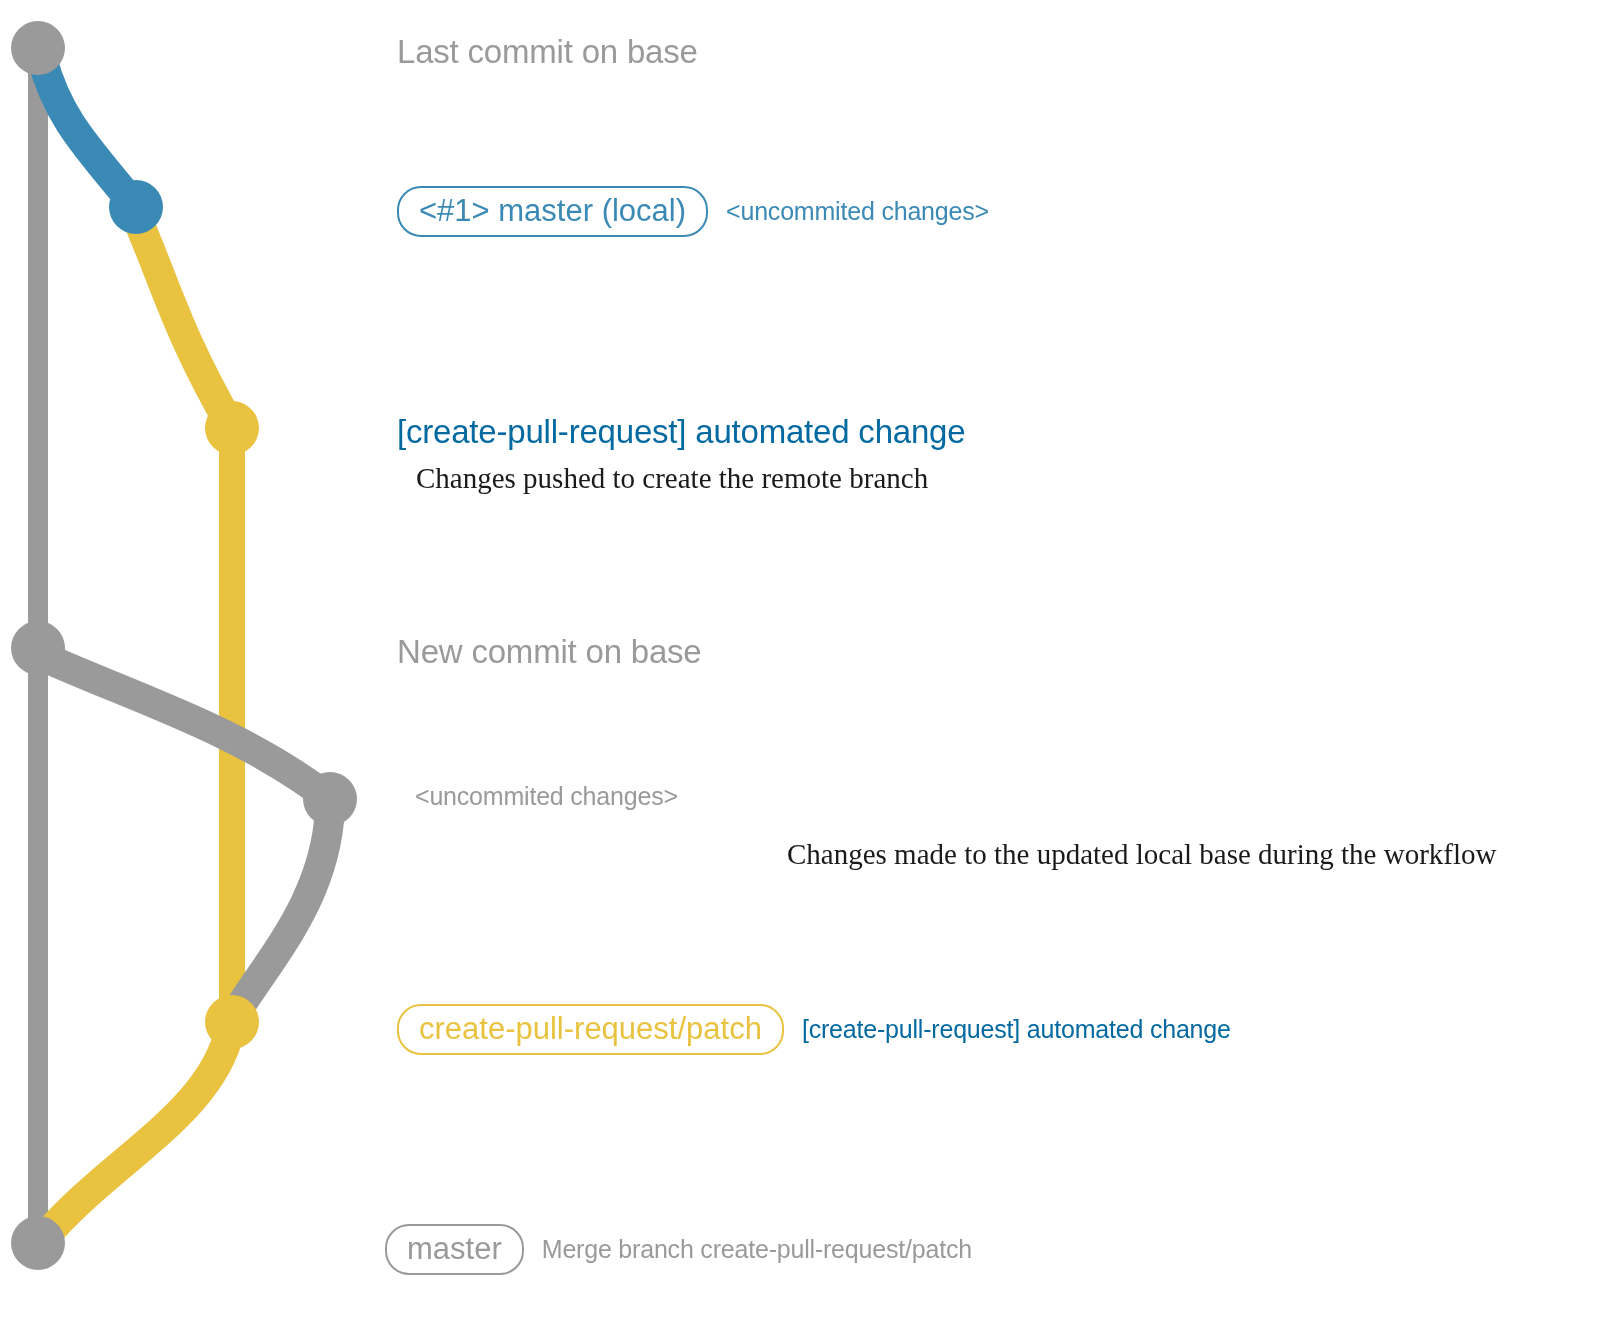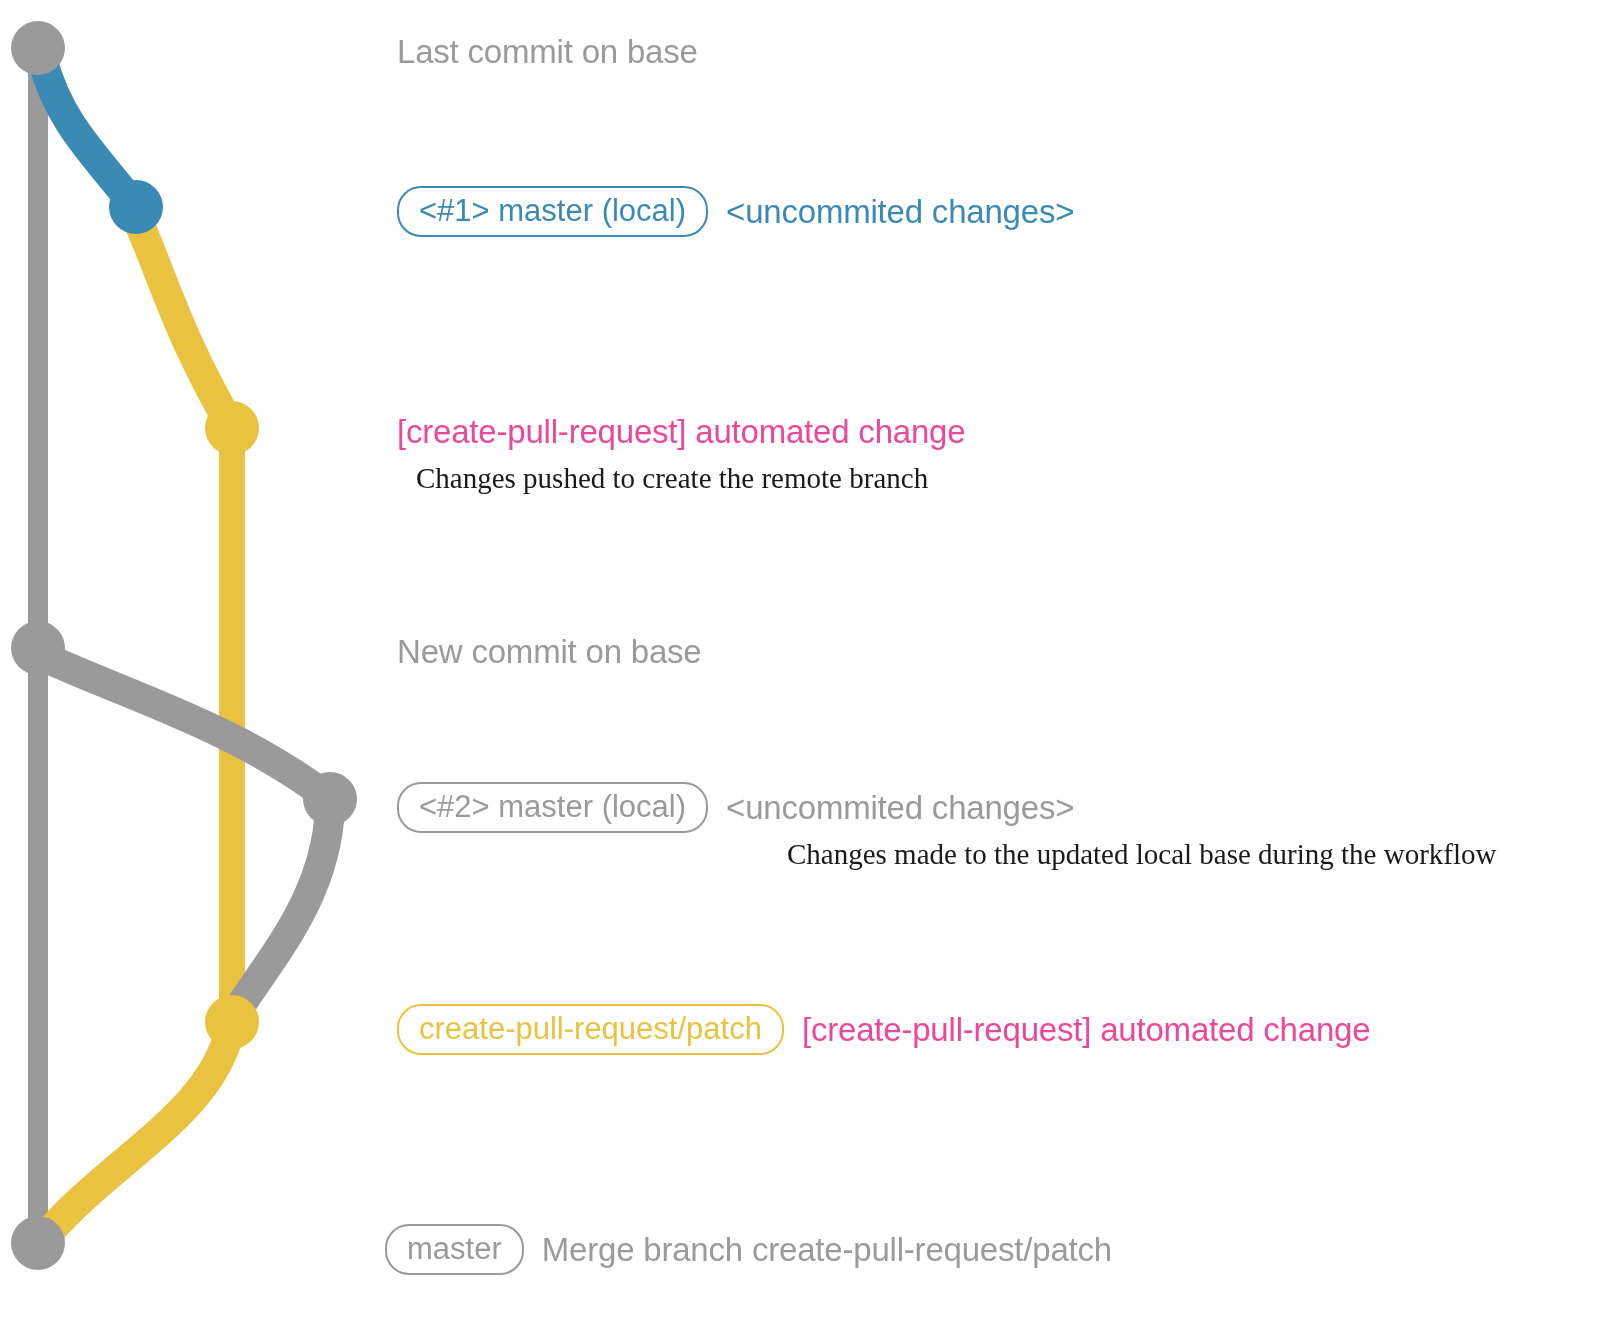--- a/index.html
+++ b/index.html
@@ -57,28 +57,28 @@
     color: #9a9a9a;
     white-space: nowrap;
     background: #ffffff;
   }
   .badge.blue   { border-color: #3b8ab5; color: #3b8ab5; }
   .badge.yellow { border-color: #e9c23f; color: #e9c23f; }
   .badge.gray   { border-color: #9a9a9a; color: #9a9a9a; }
 
   .commit-msg {
     font-family: "Liberation Sans", sans-serif;
-    font-size: 33px;
+    font-size: 25px;
     letter-spacing: -0.2px;
     white-space: nowrap;
     margin-left: 18px;
     text-align: center;
   }
   .msg-blue   { color: #3b8ab5; }
-  .msg-yellow { color: #ec4899; }
+  .msg-yellow { color: #0369a1; }
   .msg-gray   { color: #9a9a9a; }
 
   .desc {
     position: absolute;
     font-family: "Liberation Serif", serif;
     font-size: 29px;
     color: #1a1a1a;
     white-space: nowrap;
   }
 
@@ -129,21 +129,20 @@
   <div class="row" style="left:397px; top:413px;">
     <span class="plain-label msg-yellow">[create-pull-request] automated change</span>
   </div>
   <div class="desc" style="left:416px; top:462px;">Changes pushed to create the remote branch</div>
 
   <div class="row" style="left:397px; top:633px;">
     <span class="plain-label msg-gray">New commit on base</span>
   </div>
 
   <div class="row badge-row" style="left:397px; top:782px;">
-    <span class="badge gray">&lt;#2&gt; master (local)</span>
     <span class="commit-msg msg-gray">&lt;uncommited changes&gt;</span>
   </div>
   <div class="desc" style="left:787px; top:838px;">Changes made to the updated local base during the workflow</div>
 
   <div class="row badge-row" style="left:397px; top:1004px;">
     <span class="badge yellow">create-pull-request/patch</span>
     <span class="commit-msg msg-yellow">[create-pull-request] automated change</span>
   </div>
 
   <div class="row badge-row" style="left:385px; top:1224px;">

